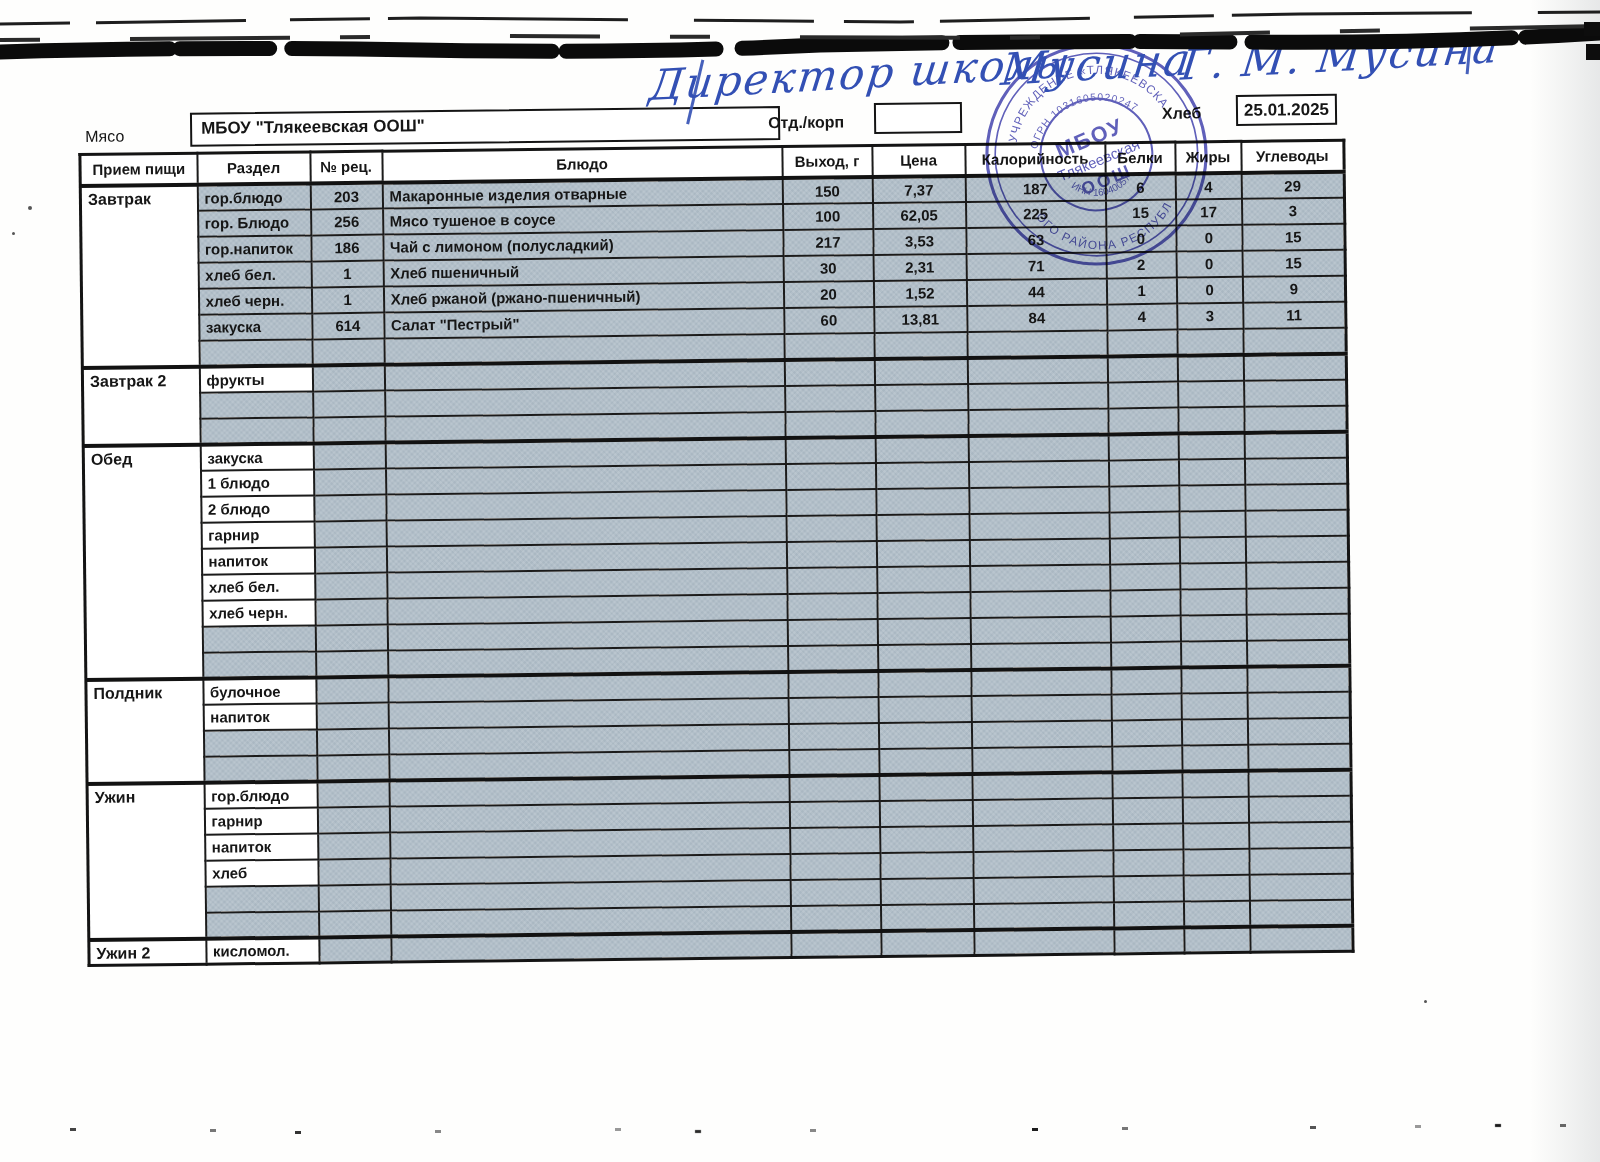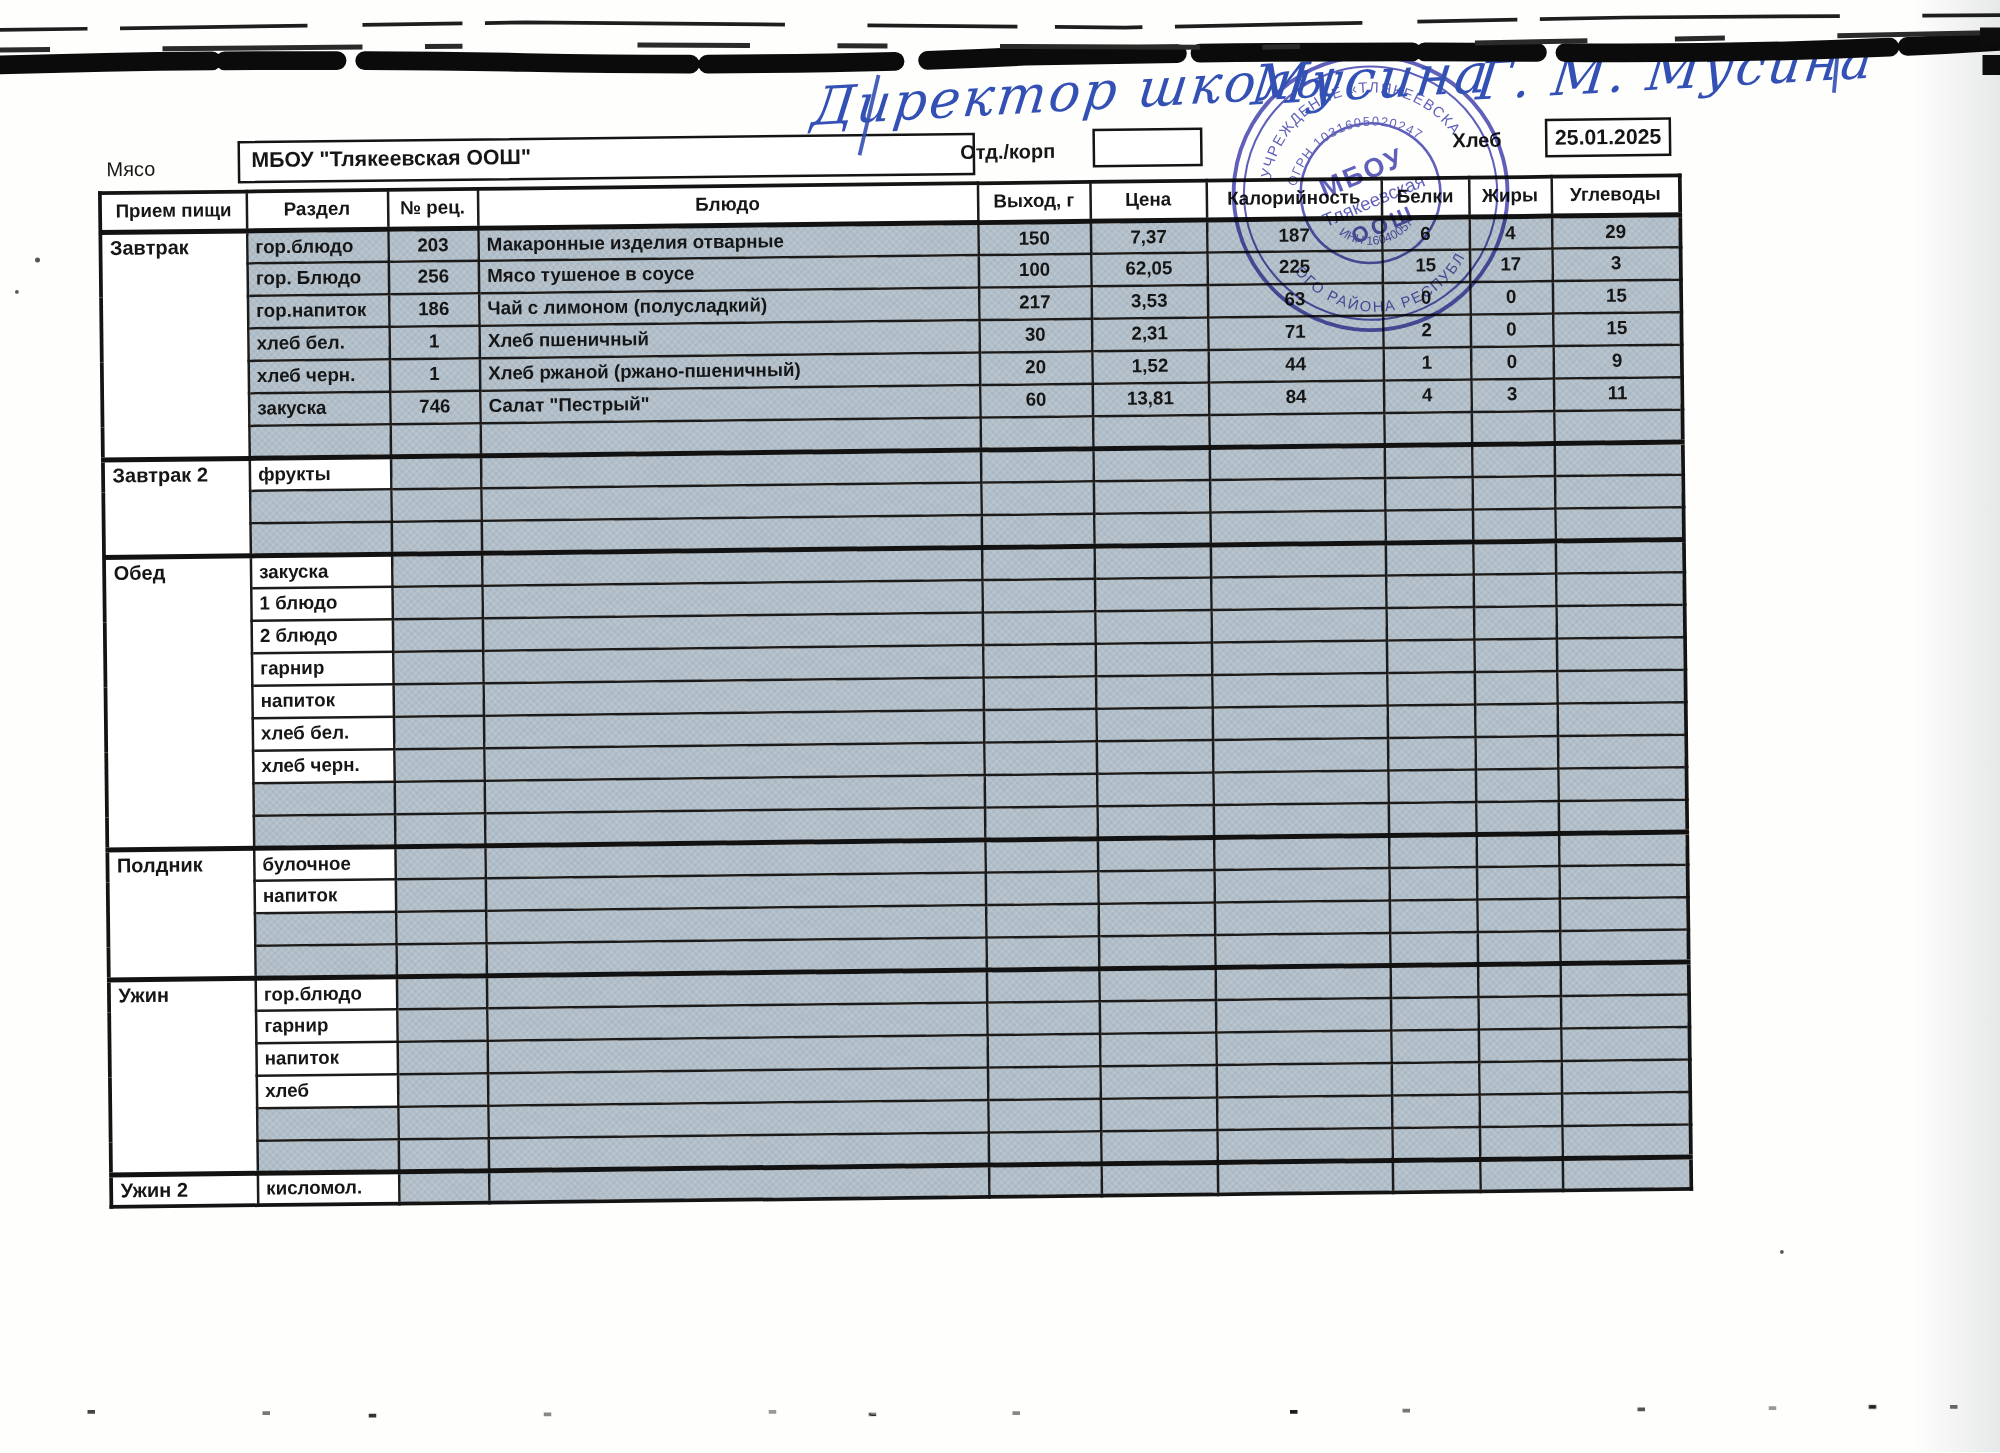--- a/index.html
+++ b/index.html
@@ -163,21 +163,21 @@
             <td class="dish shade">Хлеб ржаной (ржано-пшеничный)</td>
             <td class="num shade">20</td>
             <td class="num shade">1,52</td>
             <td class="num shade">44</td>
             <td class="num shade">1</td>
             <td class="num shade">0</td>
             <td class="num shade">9</td>
           </tr>
           <tr>
             <td class="rz shade">закуска</td>
-            <td class="num shade">746</td>
+            <td class="num shade">614</td>
             <td class="dish shade">Салат "Пестрый"</td>
             <td class="num shade">60</td>
             <td class="num shade">13,81</td>
             <td class="num shade">84</td>
             <td class="num shade">4</td>
             <td class="num shade">3</td>
             <td class="num shade">11</td>
           </tr>
           <tr>
             <td class="rz shade"></td>

